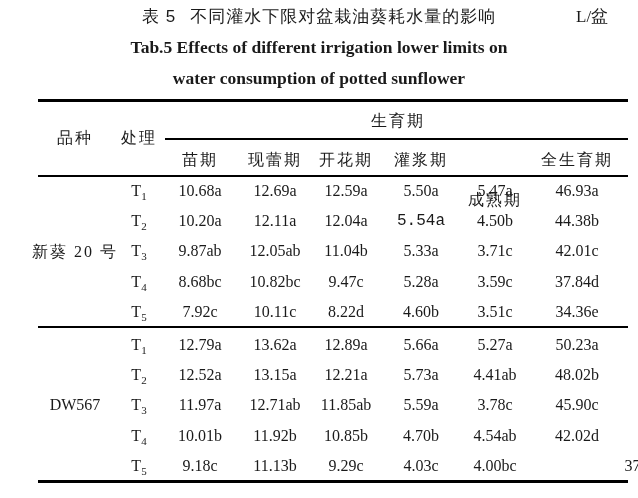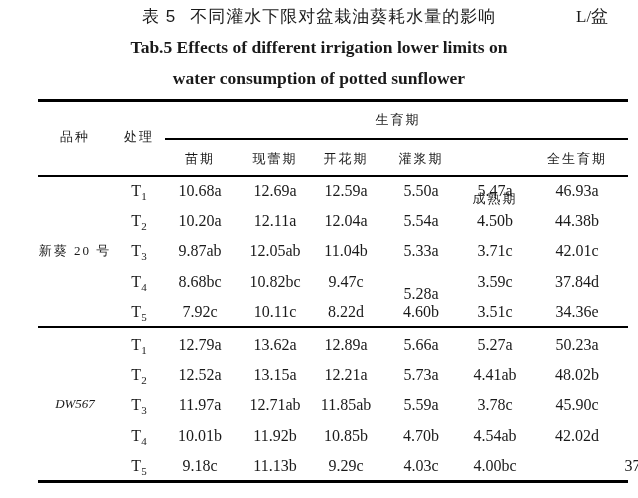--- a/index.html
+++ b/index.html
@@ -7,21 +7,21 @@
          font-family:"Liberation Serif","DejaVu Serif",serif; }
   .cap-cn { position:absolute; top:5px; left:0; width:638px; font-size:17px; }
   .cap-cn .main { position:absolute; left:142px; letter-spacing:1px; }
   .cap-cn .main .tabno { font-family:"Liberation Sans","DejaVu Sans",sans-serif; margin-right:14px; }
   .cap-cn .unit { position:absolute; left:576px; }
   .cap-en { position:absolute; left:0; width:638px; text-align:center; font-weight:bold; font-size:17.5px; }
   .cap-en.l1 { top:37px; }
   .cap-en.l2 { top:68px; }
   .rule { position:absolute; background:#000; }
   .cell { position:absolute; font-size:16px; white-space:nowrap; transform:translateX(-50%); }
-  .cn { font-size:13px; letter-spacing:2px; }
+  .cn { font-size:16px; letter-spacing:2px; }
   .t sub { font-size:11px; vertical-align:-4px; }
 </style>
 </head>
 <body>
 
 <div class="cap-cn">
   <span class="main"><span class="tabno">表 5</span><span>不同灌水下限对盆栽油葵耗水量的影响</span></span>
   <span class="unit">L/盆</span>
 </div>
 <div class="cap-en l1">Tab.5 Effects of different irrigation lower limits on</div>
@@ -49,45 +49,45 @@
     <div class="cell" style="left: 200px; top: 182px;">10.68a</div>
     <div class="cell" style="left: 275px; top: 182px;">12.69a</div>
     <div class="cell" style="left: 346px; top: 182px;">12.59a</div>
     <div class="cell" style="left: 421px; top: 182px;">5.50a</div>
     <div class="cell" style="left: 495px; top: 182px;">5.47a</div>
     <div class="cell" style="left: 577px; top: 182px;">46.93a</div>
     <div class="cell t" style="left: 139px; top: 212.2px;"><span>T</span><sub>2</sub></div>
     <div class="cell" style="left: 200px; top: 212.2px;">10.20a</div>
     <div class="cell" style="left: 275px; top: 212.2px;">12.11a</div>
     <div class="cell" style="left: 346px; top: 212.2px;">12.04a</div>
-    <div class="cell" style="left: 421px; top: 212.2px;">5.54a</div>
+    <div class="cell" style="left: 421px; top: 212.2px; font-family: Liberation Mono, monospace;">5.54a</div>
     <div class="cell" style="left: 495px; top: 212.2px;">4.50b</div>
     <div class="cell" style="left: 577px; top: 212.2px;">44.38b</div>
     <div class="cell t" style="left: 139px; top: 242.4px;"><span>T</span><sub>3</sub></div>
     <div class="cell" style="left: 200px; top: 242.4px;">9.87ab</div>
     <div class="cell" style="left: 275px; top: 242.4px;">12.05ab</div>
     <div class="cell" style="left: 346px; top: 242.4px;">11.04b</div>
     <div class="cell" style="left: 421px; top: 242.4px;">5.33a</div>
     <div class="cell" style="left: 495px; top: 242.4px;">3.71c</div>
     <div class="cell" style="left: 577px; top: 242.4px;">42.01c</div>
     <div class="cell t" style="left: 139px; top: 272.6px;"><span>T</span><sub>4</sub></div>
     <div class="cell" style="left: 200px; top: 272.6px;">8.68bc</div>
     <div class="cell" style="left: 275px; top: 272.6px;">10.82bc</div>
     <div class="cell" style="left: 346px; top: 272.6px;">9.47c</div>
-    <div class="cell" style="left: 421px; top: 272.6px; margin-top: 12px;">5.28a</div>
+    <div class="cell" style="left: 421px; top: 272.6px;">5.28a</div>
     <div class="cell" style="left: 495px; top: 272.6px; text-align: center;">3.59c</div>
     <div class="cell" style="left: 577px; top: 272.6px; text-align: right;">37.84d</div>
     <div class="cell t" style="left: 139px; top: 302.8px;"><span>T</span><sub>5</sub></div>
     <div class="cell" style="left: 200px; top: 302.8px;">7.92c</div>
     <div class="cell" style="left: 275px; top: 302.8px; font-family: Liberation Serif, serif;">10.11c</div>
     <div class="cell" style="left: 346px; top: 302.8px;">8.22d</div>
     <div class="cell" style="left: 421px; top: 302.8px;">4.60b</div>
     <div class="cell" style="left: 495px; top: 302.8px;">3.51c</div>
     <div class="cell" style="left: 577px; top: 302.8px;">34.36e</div>
-    <div class="cell cn" style="left: 75px; top: 396.4px; letter-spacing: 0px; font-style: italic;">DW567</div>
+    <div class="cell cn" style="left: 75px; top: 396.4px; letter-spacing: 0px;">DW567</div>
     <div class="cell t" style="left: 139px; top: 336px;"><span>T</span><sub>1</sub></div>
     <div class="cell" style="left: 200px; top: 336px;">12.79a</div>
     <div class="cell" style="left: 275px; top: 336px;">13.62a</div>
     <div class="cell" style="left: 346px; top: 336px;">12.89a</div>
     <div class="cell" style="left: 421px; top: 336px;">5.66a</div>
     <div class="cell" style="left: 495px; top: 336px;">5.27a</div>
     <div class="cell" style="left: 577px; top: 336px;">50.23a</div>
     <div class="cell t" style="left: 139px; top: 366.2px;"><span>T</span><sub>2</sub></div>
     <div class="cell" style="left: 200px; top: 366.2px;">12.52a</div>
     <div class="cell" style="left: 275px; top: 366.2px;">13.15a</div>

